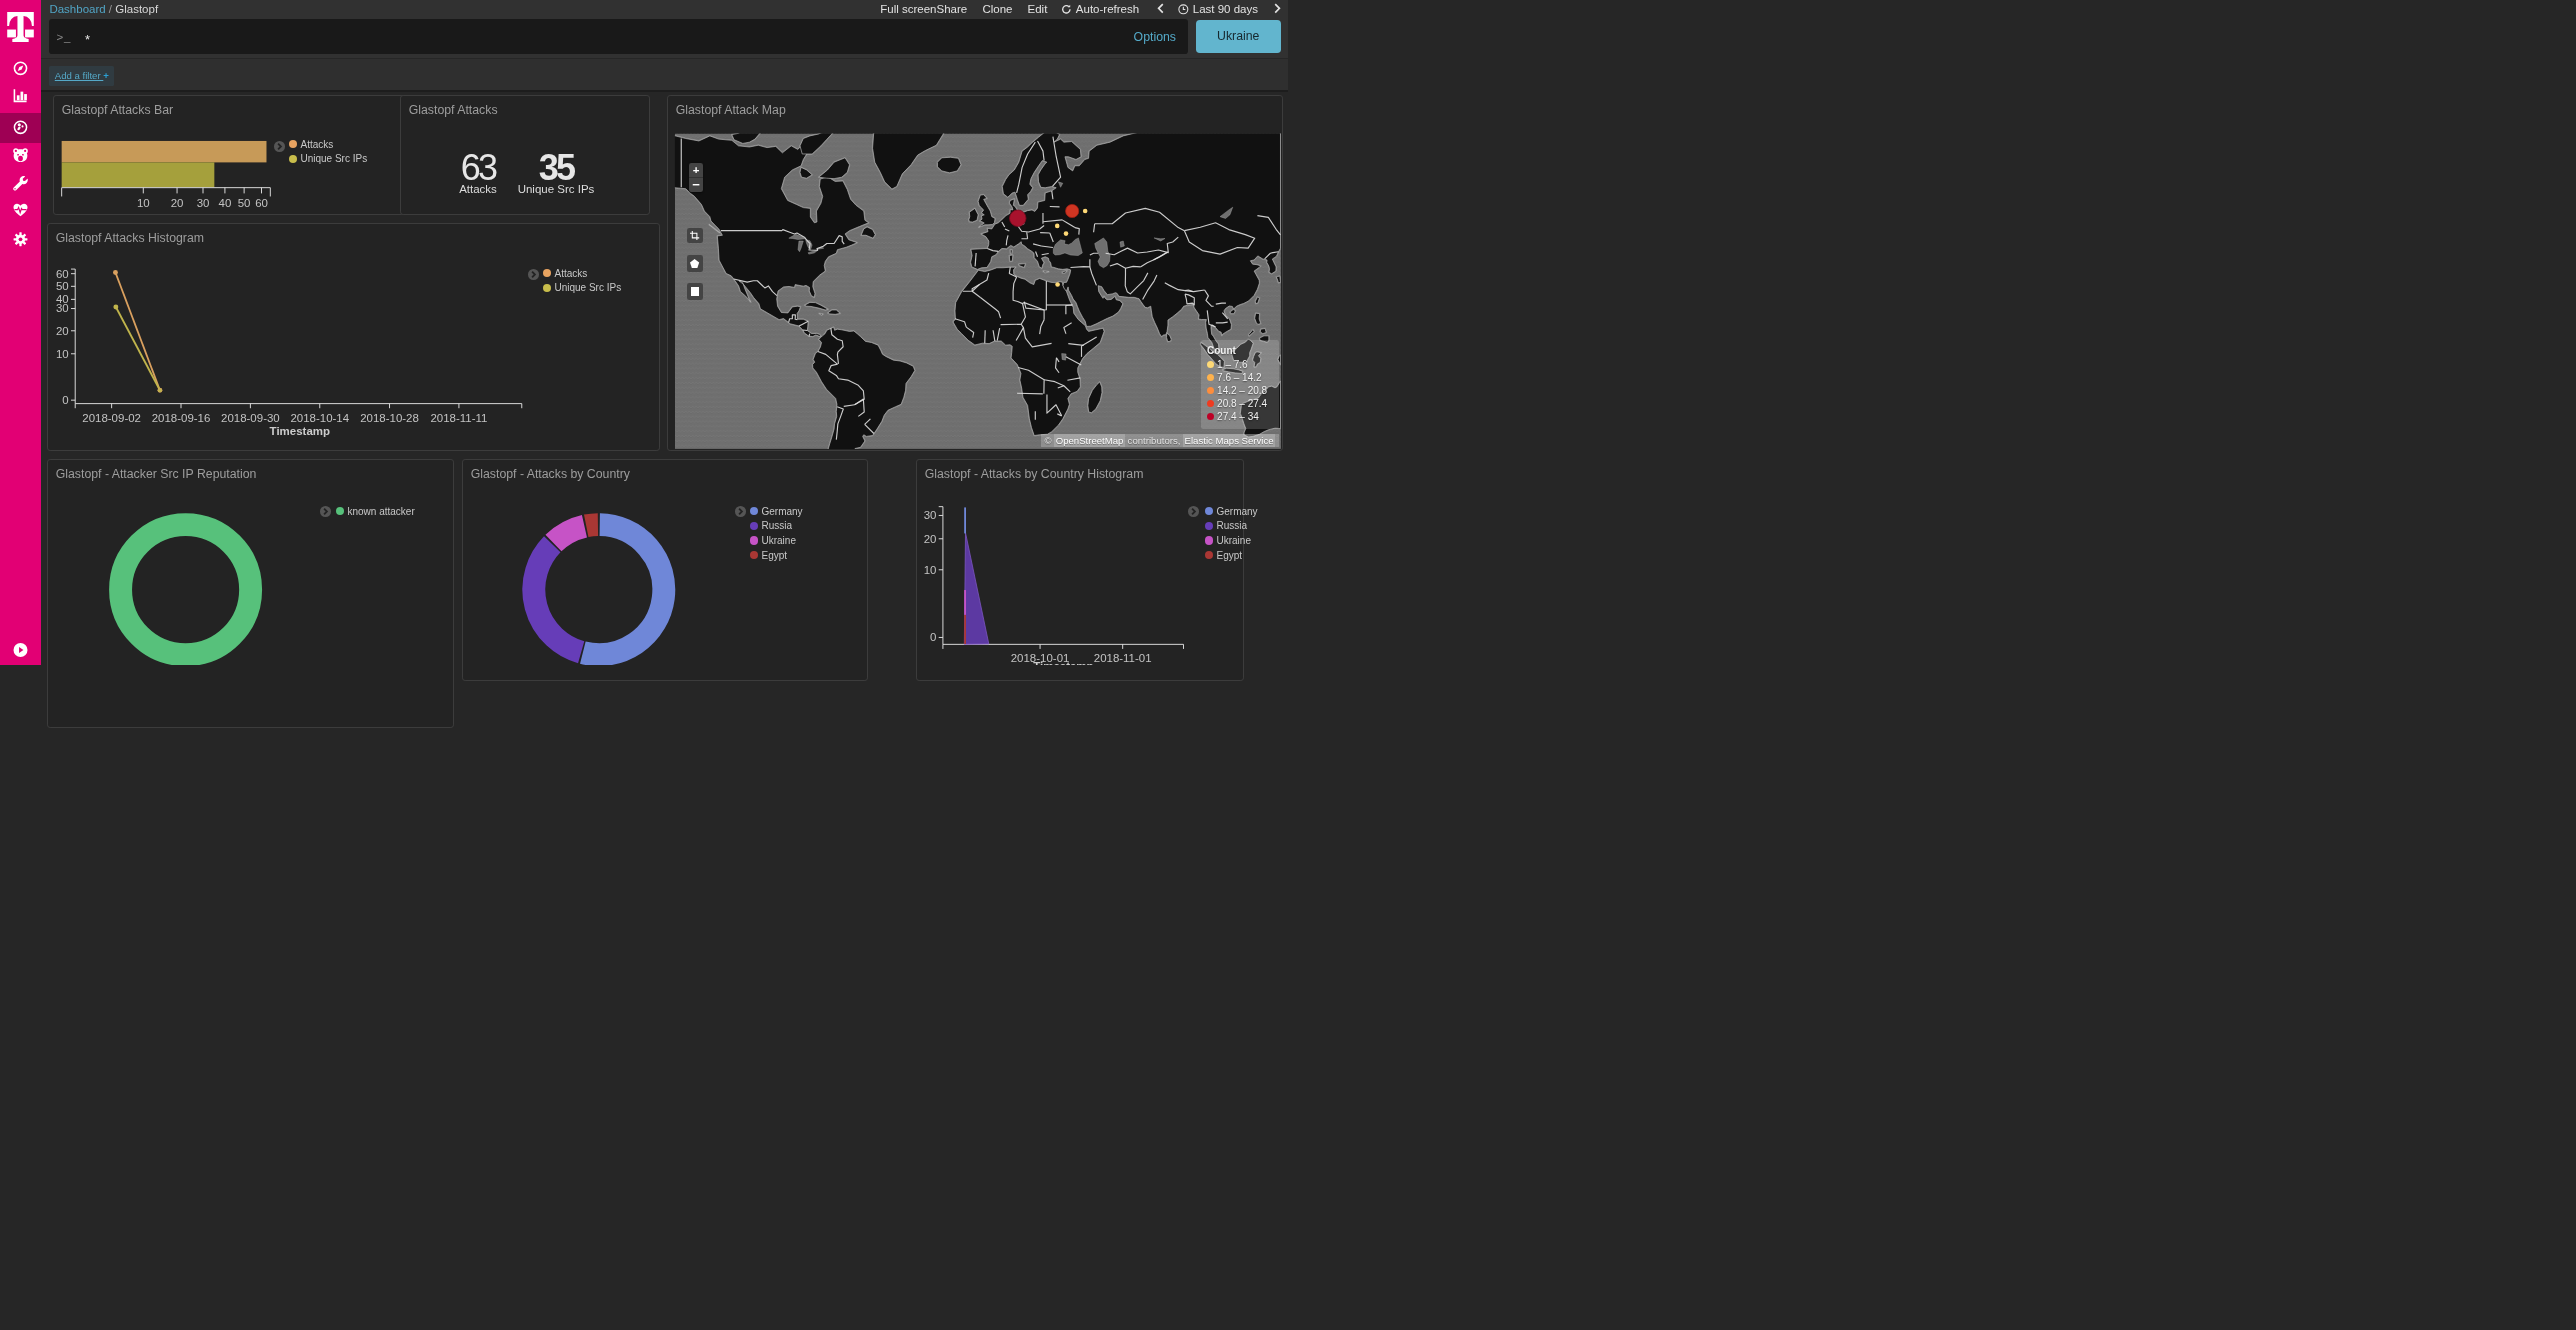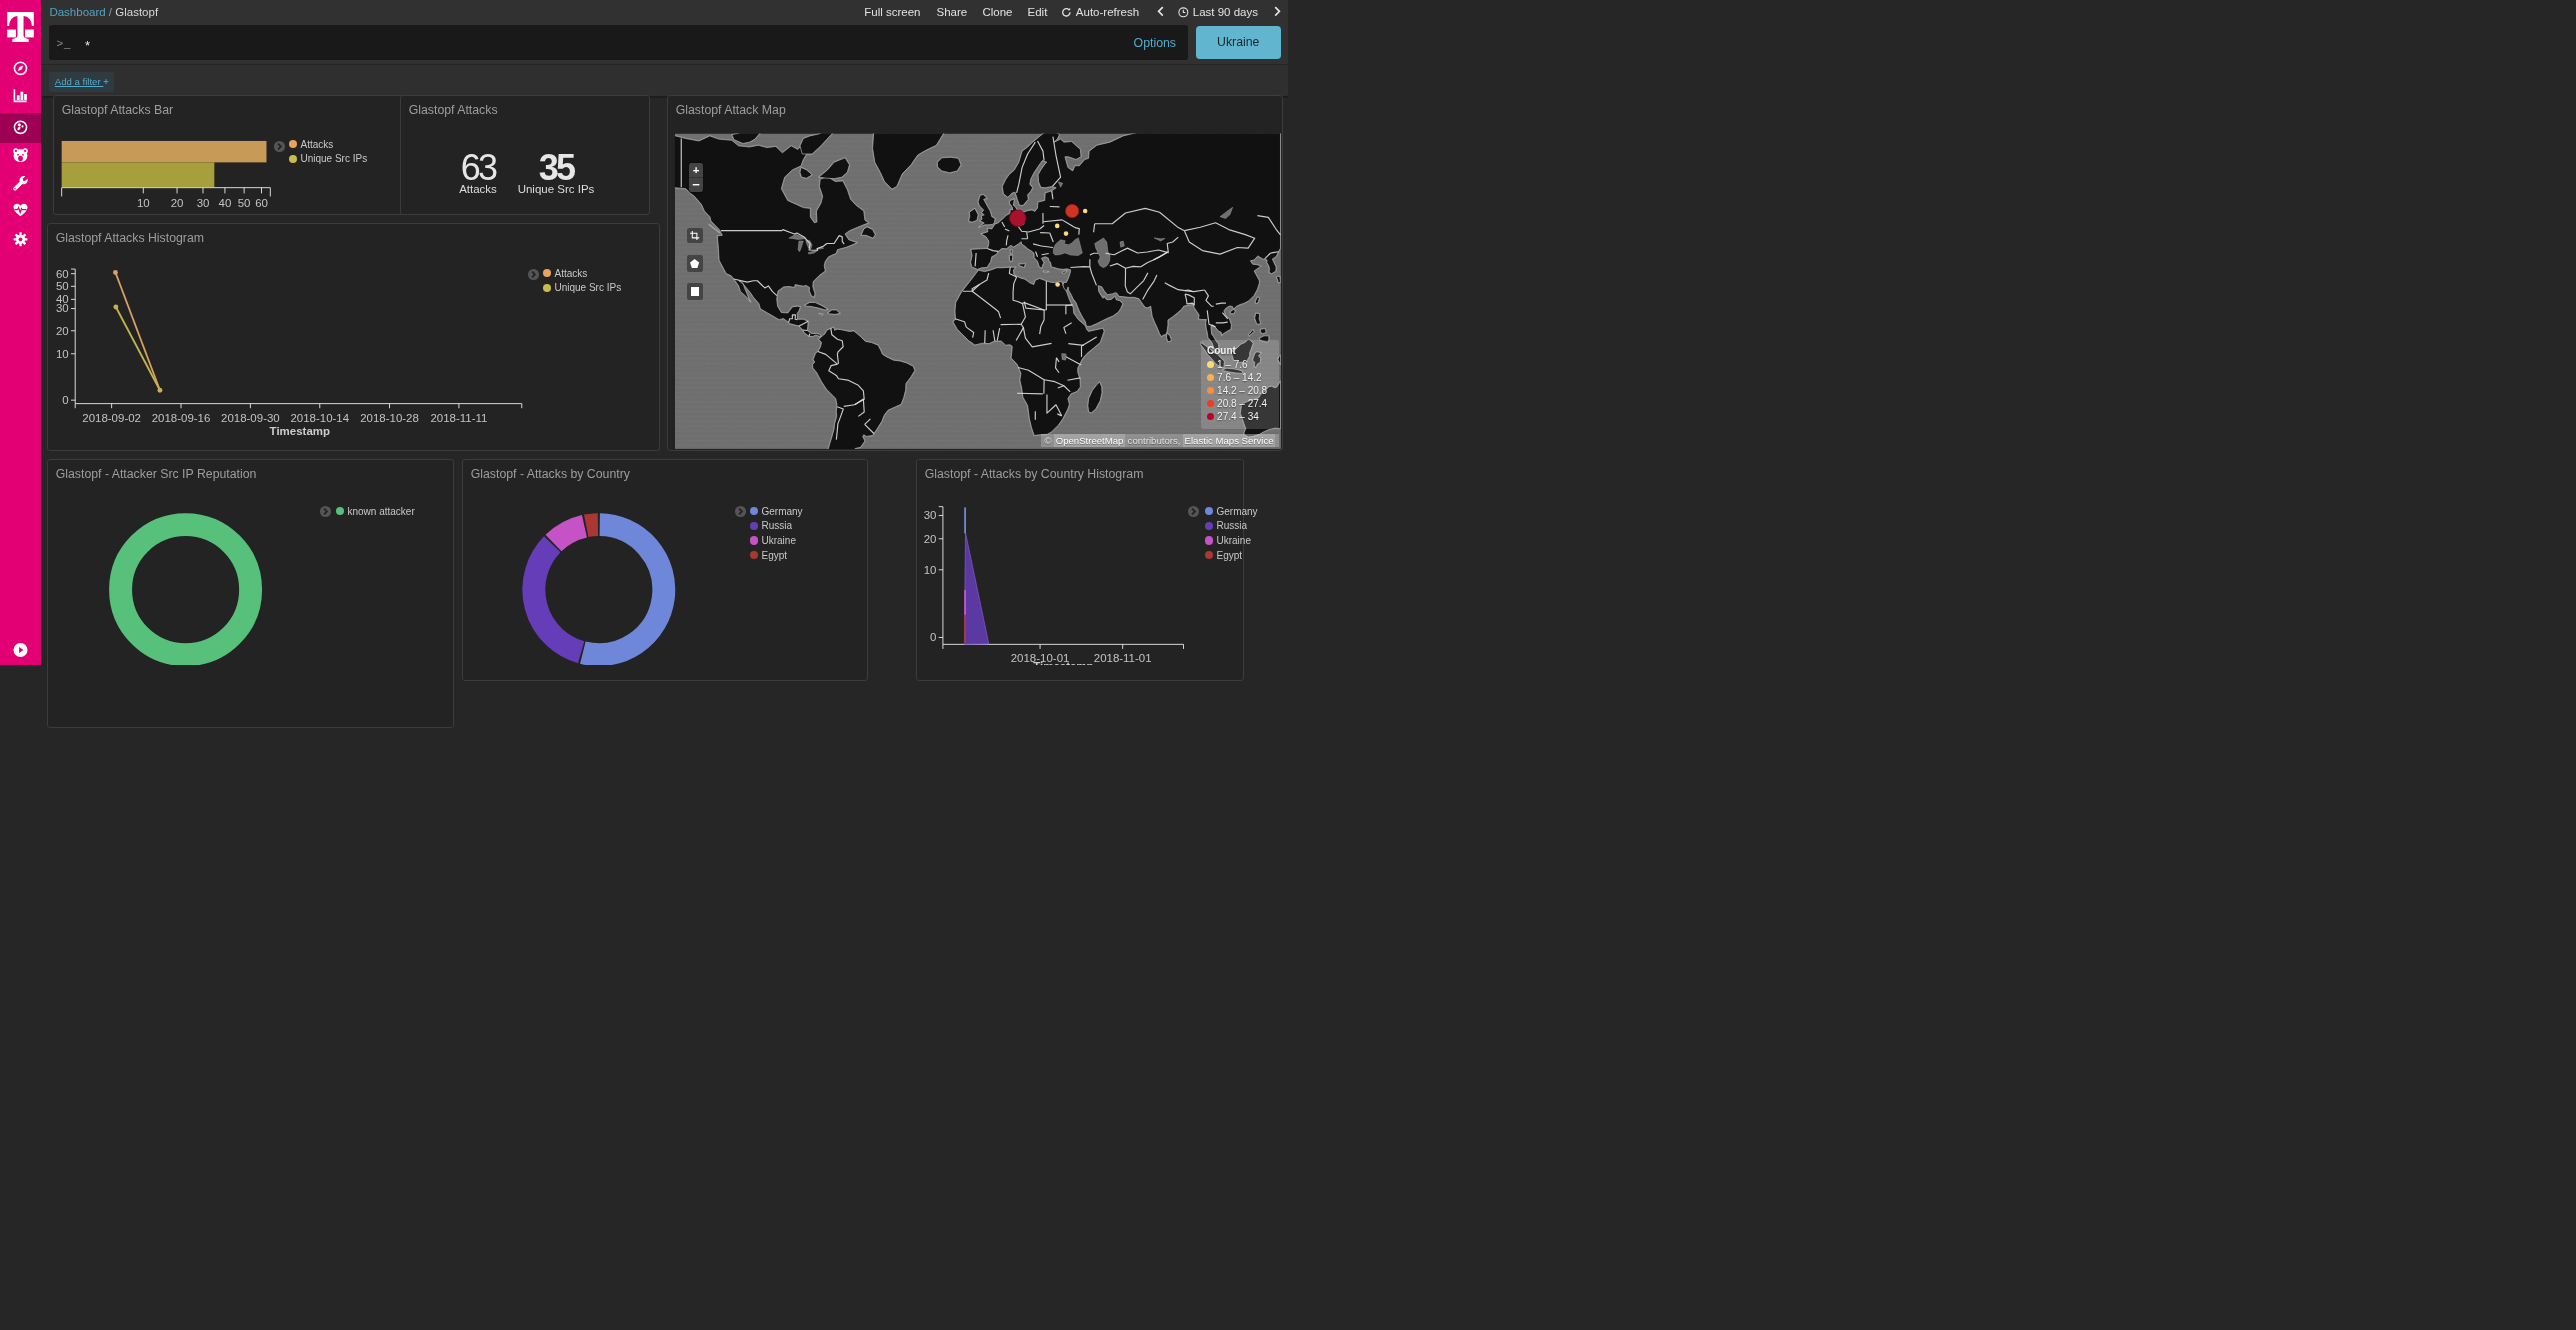--- a/index.html
+++ b/index.html
@@ -1,19 +1,19 @@
 <!DOCTYPE html>
 <html style="font-size:12.3px"><head><meta charset="utf-8"><style>
 *{margin:0;padding:0;box-sizing:border-box}
 html,body{width:1288px;height:665px;overflow:hidden;background:#262626;font-family:"Liberation Sans",sans-serif}
 .sidebar{position:fixed;left:0;top:0;width:41px;height:665px;background:#e20074;z-index:50}
 .sb-active{position:absolute;left:0;top:113px;width:41px;height:30px;background:#9e0054}
 .sb-ic{position:absolute;left:0;width:41px;display:flex;justify-content:center;align-items:center}
 .main{position:absolute;left:41px;top:0;width:1247px}
-.navbar{height:24px;background:#313131;display:flex;align-items:center;font-size:11.5px;color:#d8d8d8;padding-top:0.8px}
+.navbar{height:18px;background:#313131;display:flex;align-items:center;font-size:11.5px;color:#d8d8d8;padding-top:0.8px}
 .crumbs{padding-left:8.4px}
 .crumbs a{color:#51a4c4;text-decoration:none}
 .navlinks{margin-left:auto;display:flex;align-items:center;color:#e2e2e2}
 .navlinks span{margin-left:0}
 .qbar{height:40px;background:#313131;position:relative}
 .qinput{position:absolute;left:8.4px;top:1.2px;width:1139px;height:35px;background:#191919;border-radius:3.1px;color:#e6e6e6;font-size:11.5px;display:flex;align-items:center}
 .qprompt{color:#8a8a8a;font-size:11.5px;margin-left:7px;letter-spacing:0.8px}
 .qstar{margin-left:14px;font-size:13px;color:#e8e8e8;margin-top:5.4px}
 .options{position:absolute;right:112px;top:11.5px;color:#54aac9;font-size:12.3px}
 .refresh{position:absolute;right:7.3px;top:1.5px;width:85px;height:33px;background:#62b5ce;border-radius:3.8px;color:#16282e;font-size:12.3px;display:flex;align-items:center;justify-content:center}
@@ -103,21 +103,21 @@
   <svg class="sb-ic" style="top:643px;height:14px" width="14" height="14" viewBox="0 0 24 24">
       <circle cx="12" cy="12" r="12" fill="#fff"></circle>
       <path d="M9.5 7 L17 12 L9.5 17 Z" fill="#e20074"></path>
     </svg>
 </div>
 <div class="main">
   <div class="navbar">
     <div class="crumbs"><a>Dashboard</a><span style="color:#9a9a9a">&nbsp;/&nbsp;</span><span>Glastopf</span></div>
     <div class="navlinks">
       <span>Full screen</span>
-        <span style="margin-left:16px">Share</span>
+        <span style="">Share</span>
         <span style="margin-left:15.3px">Clone</span>
         <span style="margin-left:15px">Edit</span>
       <span style="margin-left:14px;display:flex;align-items:center"><svg width="10.7" height="10.7" viewBox="0 0 16 16" style="margin-right:3.8px">
             <path d="M13.5 8 a5.5 5.5 0 1 1 -1.6 -3.9" stroke="#e2e2e2" stroke-width="2" fill="none"></path>
             <path d="M13.8 1.2 v3.6 h-3.6 z" fill="#e2e2e2"></path>
           </svg>Auto-refresh</span>
       <span style="margin-left:17.6px"><svg width="7" height="10.7" viewBox="0 0 9 14">
             <path d="M7.5 1.5 L2 7 L7.5 12.5" stroke="#e2e2e2" stroke-width="2.2" fill="none"></path>
           </svg></span>
       <span style="margin-left:14.6px;display:flex;align-items:center"><svg width="10.7" height="10.7" viewBox="0 0 16 16" style="margin-right:3.8px">

